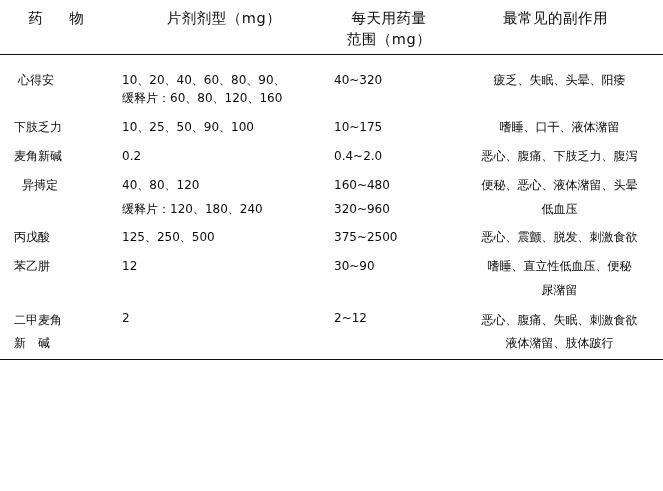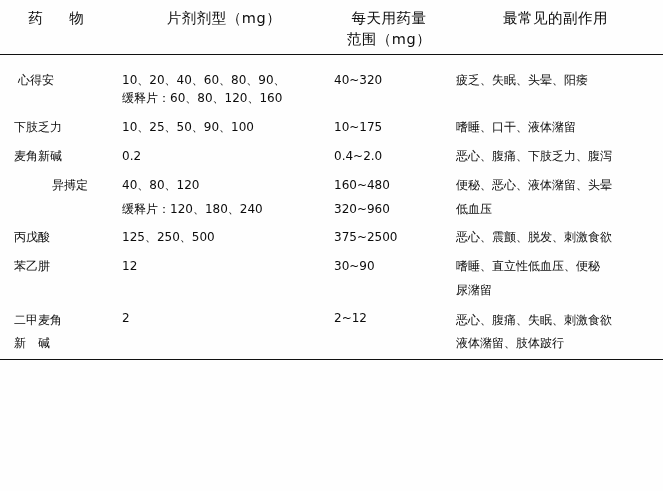--- a/index.html
+++ b/index.html
@@ -64,33 +64,34 @@
     padding: 0;
     vertical-align: top;
     line-height: 1.5;
     font-size: 12px;
     margin-left: 44px;
   }
   .cell-name {
     padding-left: 18px;
     white-space: pre-line;
   }
-  .cell-name.indent-1 { padding-left: 22px; text-align: center; }
+  .cell-name.indent-1 { padding-left: 22px; }
   .cell-name.indent-2 { padding-left: 14px; }
   .cell-dose {
     padding-left: 4px;
     white-space: pre-line;
   }
   .cell-range {
     padding-left: 4px;
     white-space: pre-line;
   }
   .cell-side {
     padding-left: 8px;
     white-space: pre-line;
+    text-align: center;
   }
   .row-pad td {
     padding-top: 7px;
     padding-bottom: 4px;
   }
   .spacer-top td { height: 9px; }
   .spacer-bottom td { height: 14px; }
   .sub-row td {
     padding-top: 2px;
     padding-bottom: 3px;

